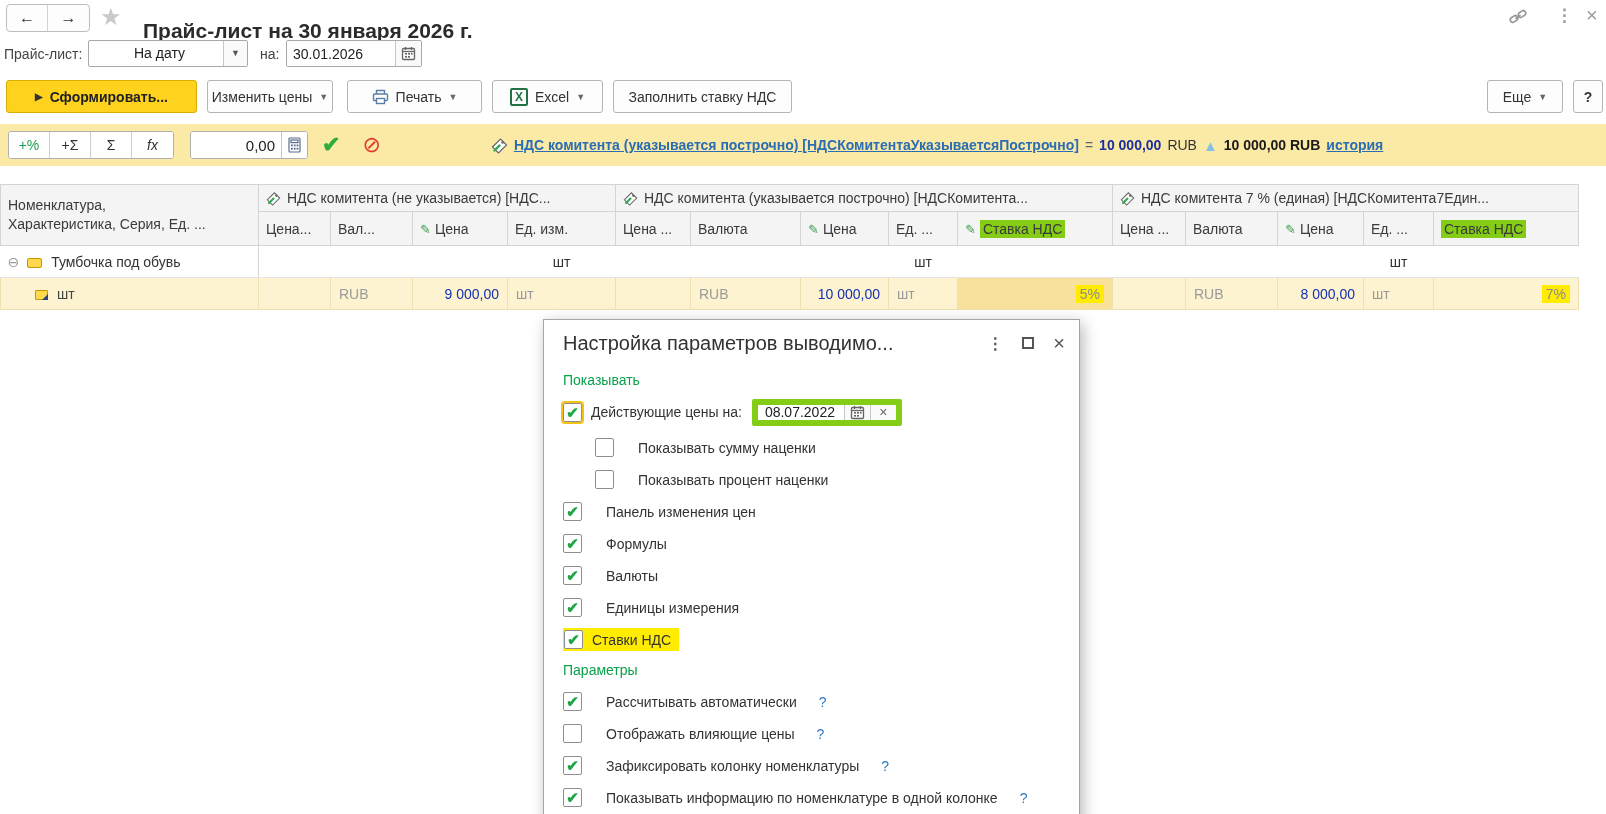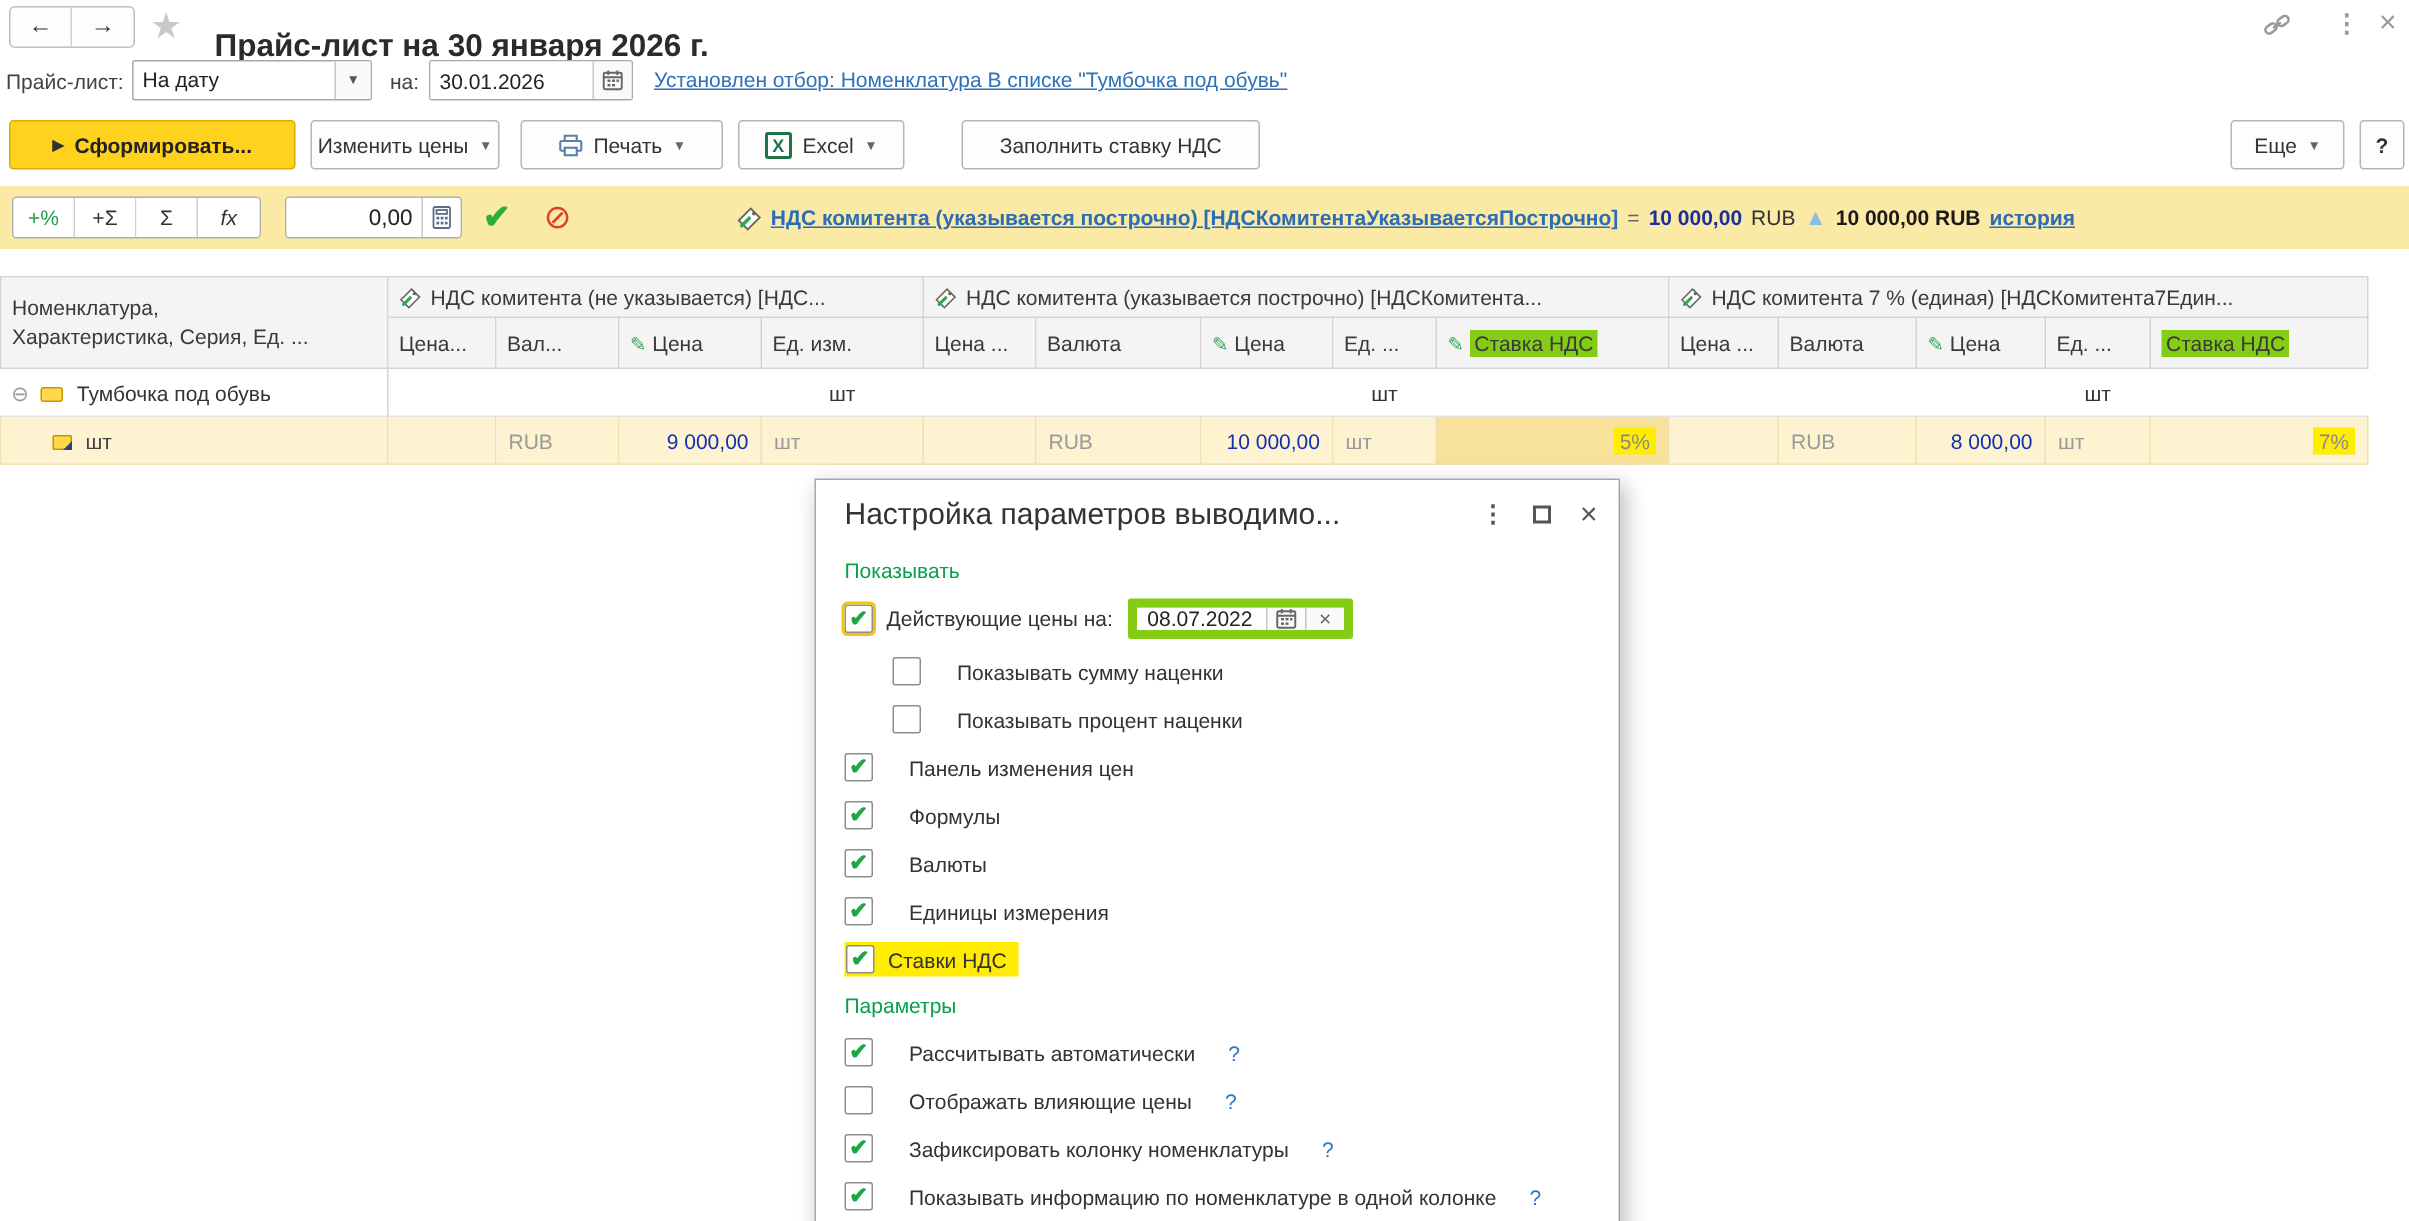--- a/index.html
+++ b/index.html
@@ -16,37 +16,37 @@
   .nav-btn:first-child { border-right:1px solid #d2d2d2; }
   .star { left:100px; top:3px; font-size:24px; color:#c9c9c9; }
   .page-title { left:143px; top:3px; font-size:21px; font-weight:bold; color:#2b2b2b; white-space:nowrap;margin-top:16px; }
   .win-ico { top:6px; color:#9a9a9a; font-size:18px; }
   .chain-ico { left:1508px; top:7px; }
   .kebab-ico { left:1556px; top:5px; font-size:17px; font-weight:bold; letter-spacing:0; }
   .close-ico { left:1586px; top:4px; font-size:20px; }
 
   
   .flt-label { left:4px; top:46px; font-size:14px; color:#444; }
-  .combo { left:88px; top:40px; width:160px; height:27px; display:flex; border:1px solid #a8a8a8; border-radius:2px; background:#fff; }
+  .combo { left:88px; top:40px; width:160px; height:27px; display:flex; border:1px solid #a8a8a8; border-radius:2px; background:#fff;padding-left:39px; }
   .combo .val { flex:1; font-size:14px; padding:4px 6px; color:#222; }
   .combo .arrow-btn { width:24px; border-left:1px solid #c7c7c7; background:#fafafa; color:#555; font-size:9px; text-align:center; line-height:25px; cursor:pointer; }
   .onlbl { left:260px; top:46px; font-size:14px; color:#444; }
   .dateedit { left:286px; top:40px; width:136px; height:27px; display:flex; border:1px solid #a8a8a8; border-radius:2px; background:#fff; }
   .dateedit input { flex:1; border:none; outline:none; font-size:14px; padding:0 6px; font-family:inherit; color:#222; width:60px; }
   .icon-seg { width:26px; border-left:1px solid #c7c7c7; background:#fafafa; display:flex; align-items:center; justify-content:center; cursor:pointer; }
   .sel-link { left:436px; top:45px; font-size:14px; color:#2e71b8; text-decoration:underline; white-space:nowrap; }
 
   
   .tb-btn { position:absolute; top:80px; height:33px; border:1px solid #b5b5b5; border-radius:3px; background:#fdfdfd; font-size:14px; color:#333; display:flex; align-items:center; justify-content:center; gap:7px; cursor:pointer; font-family:inherit; white-space:nowrap; }
   .btn-generate { left:6px; width:191px; background:#ffd21e; border-color:#d9ac00; font-weight:bold; color:#222; }
   .btn-generate .play { font-size:10px; color:#333; }
   .btn-change { left:207px; width:126px; }
   .btn-print { left:347px; width:135px; }
   .btn-excel { left:492px; width:111px; }
-  .btn-fill { left:613px; width:199px;margin-left:28px; }
+  .btn-fill { left:613px; width:179px; }
   .btn-more { left:1487px; width:76px; }
   .btn-help { left:1573px; width:30px; font-weight:bold; }
   .dd-caret { font-size:9px; color:#666; }
   .xl-ico { width:18px; height:18px; border:2px solid #217346; border-radius:2px; color:#217346; font-weight:bold; font-size:12px; line-height:14px; text-align:center; background:#fff; }
 
   
   .fbar { left:0; top:124px; width:1606px; height:42px; background:#fbe9a6; display:flex; align-items:center; }
   .seg-group { margin-left:8px; display:flex; border:1px solid #b0b0b0; border-radius:3px; overflow:hidden; background:#fff; height:28px; }
   .seg { width:41px; border:none; background:#fff; font-size:14px; color:#333; cursor:pointer; border-right:1px solid #cfcfcf; font-family:inherit; }
   .seg:last-child { border-right:none; }
@@ -162,21 +162,20 @@
               <rect x="4" y="7" width="2" height="1.6"></rect>
               <rect x="7" y="7" width="2" height="1.6"></rect>
               <rect x="10" y="7" width="1.6" height="1.6"></rect>
               <rect x="4" y="10" width="2" height="1.6"></rect>
               <rect x="7" y="10" width="2" height="1.6"></rect>
             </g>
           </svg>
       </span>
     </div>
   </div>
-  <a class="abs sel-link" href="#">Установлен отбор: Номенклатура В списке "Тумбочка под обувь"</a>
 
   <button class="tb-btn btn-generate">
     <span class="play">▶</span>
     <span>Сформировать...</span>
   </button>
   <button class="tb-btn btn-change">
     <span>Изменить цены</span>
     <span class="dd-caret">▼</span>
   </button>
   <button class="tb-btn btn-print">

